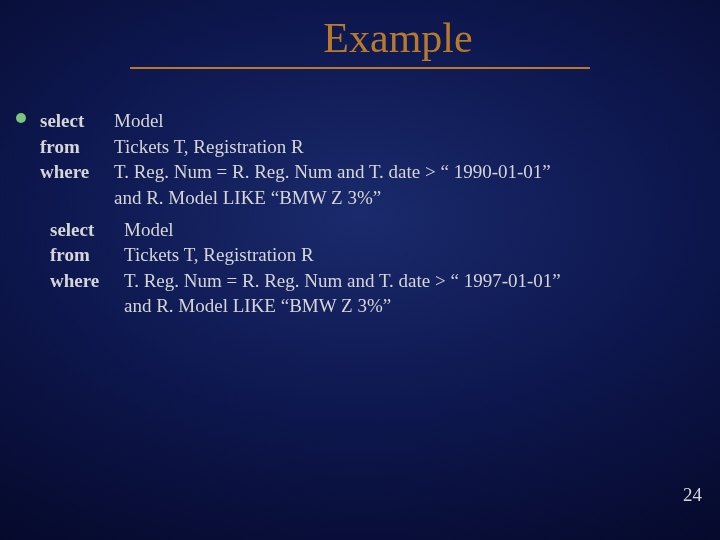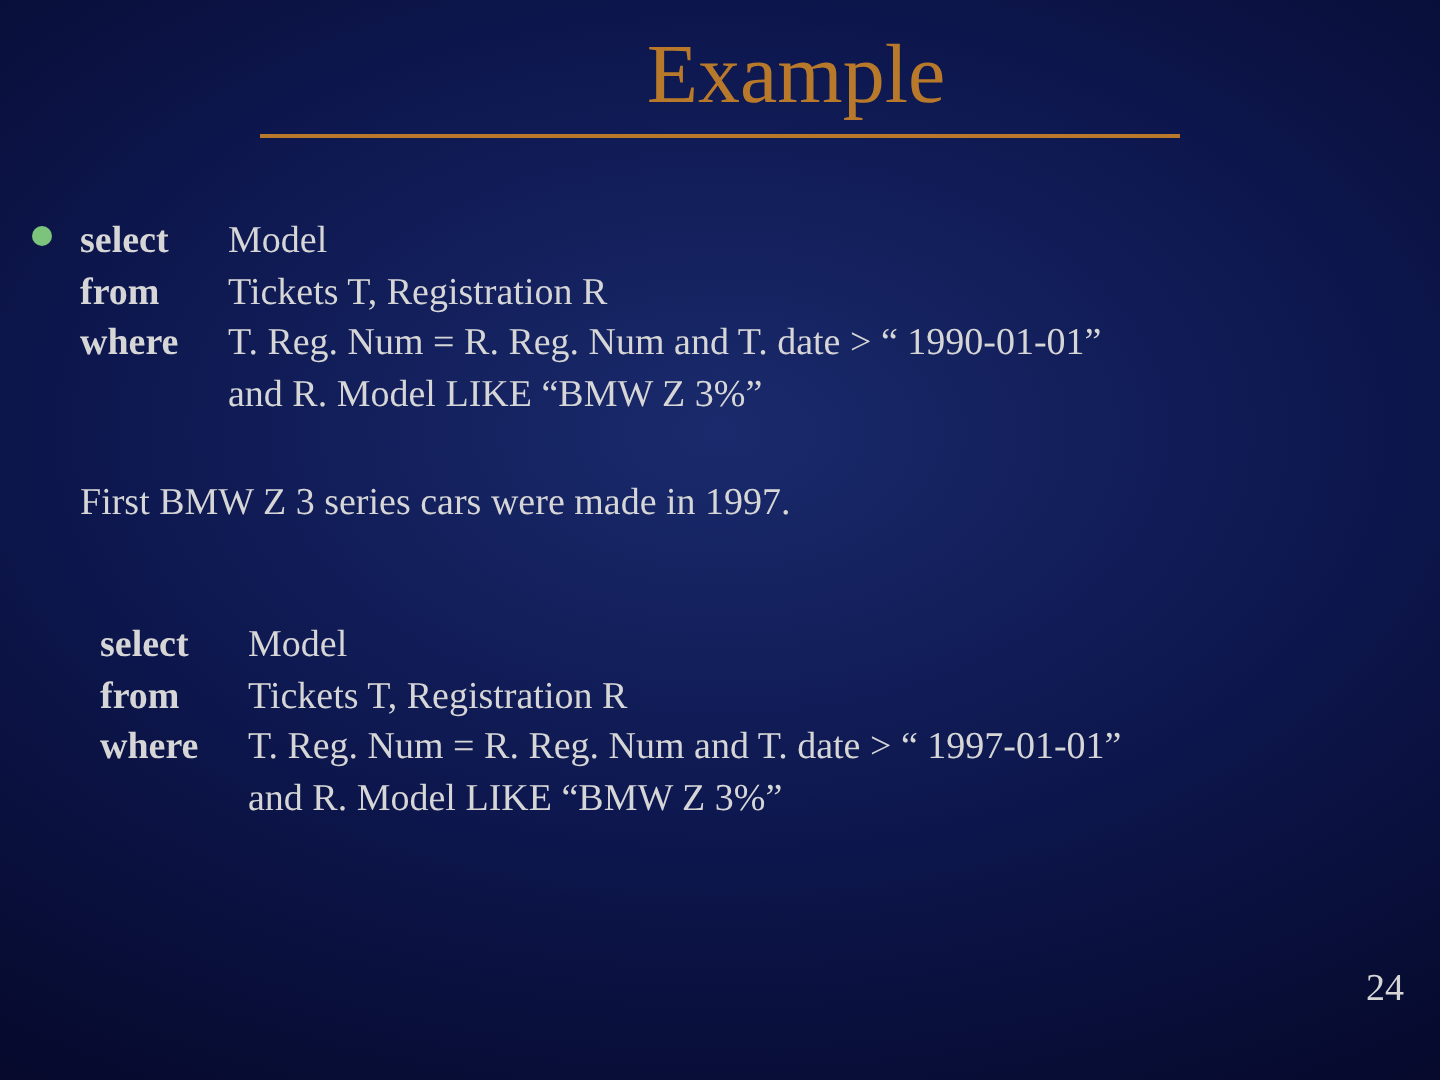--- a/index.html
+++ b/index.html
@@ -109,21 +109,20 @@
         <div class="kw">from</div>
         <div class="val">Tickets T, Registration R</div>
       </div>
       <div class="sql-row">
         <div class="kw">where</div>
         <div class="val">T. Reg. Num = R. Reg. Num and T. date &gt; “ 1990-01-01”</div>
       </div>
       <div class="indent">and R. Model LIKE  “BMW Z 3%”</div>
     </div>
 
-    <div class="commentary">First BMW Z 3 series cars were made in 1997.</div>
 
     <div class="sql-block block2">
       <div class="sql-row">
         <div class="kw">select</div>
         <div class="val">Model</div>
       </div>
       <div class="sql-row">
         <div class="kw">from</div>
         <div class="val">Tickets T, Registration R</div>
       </div>

